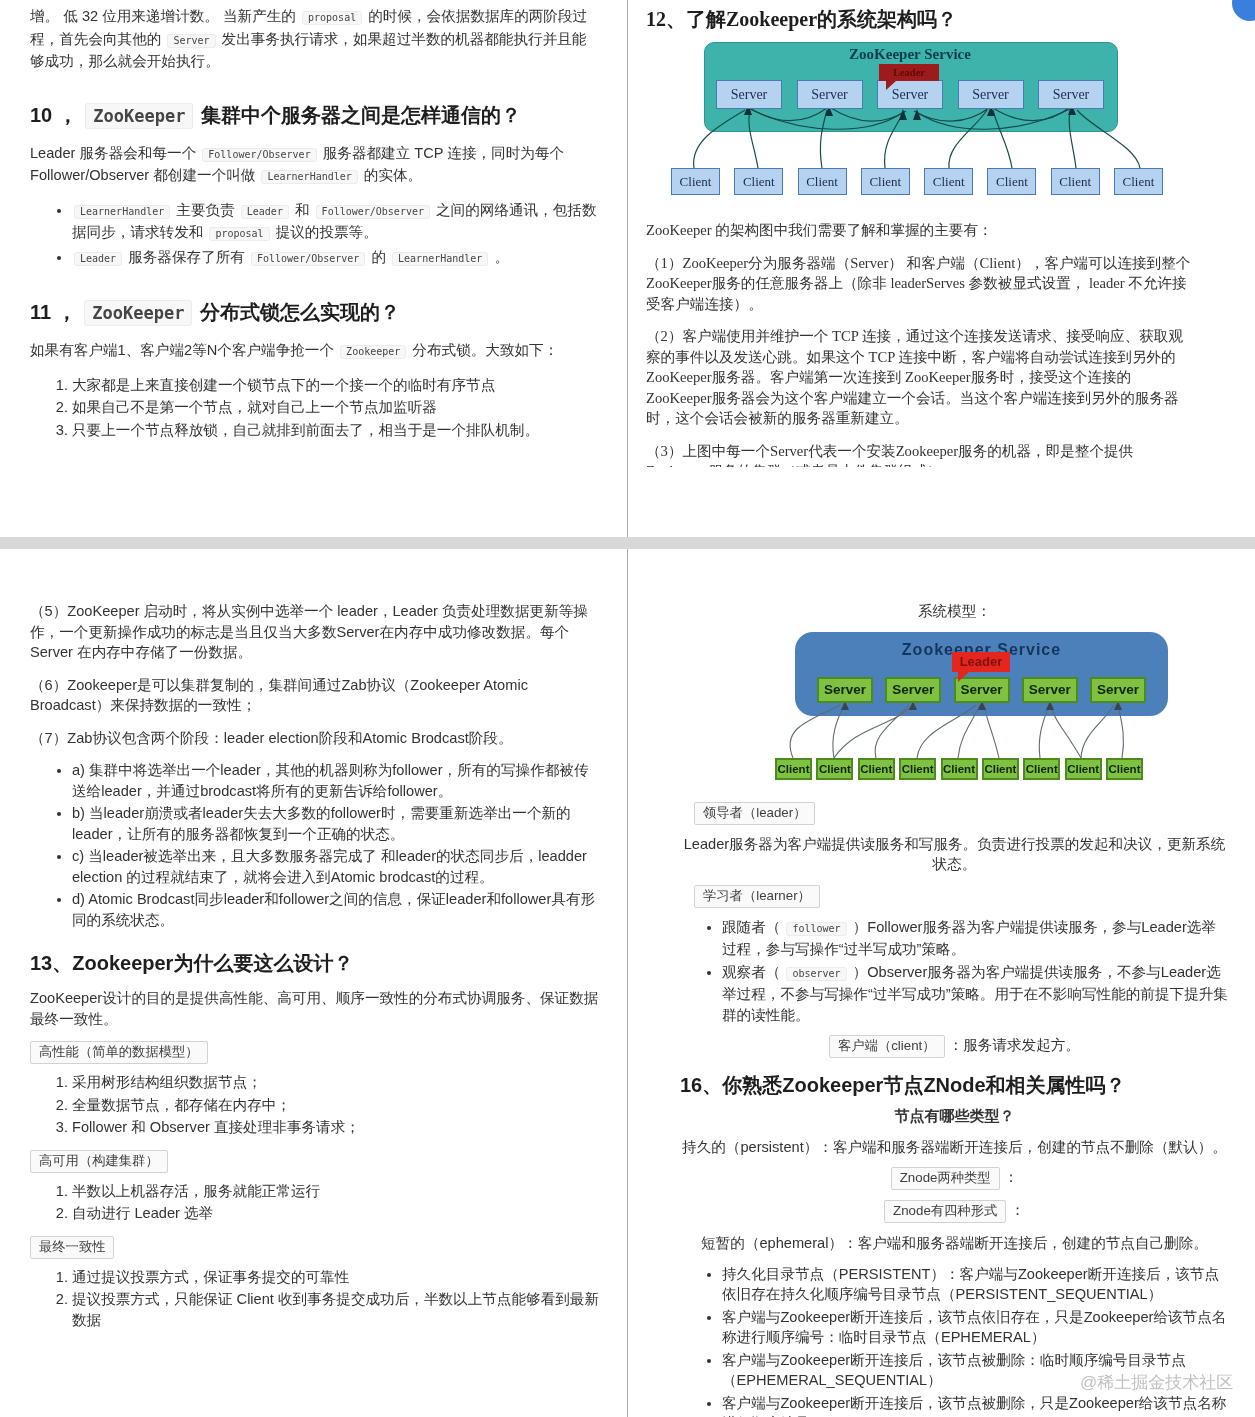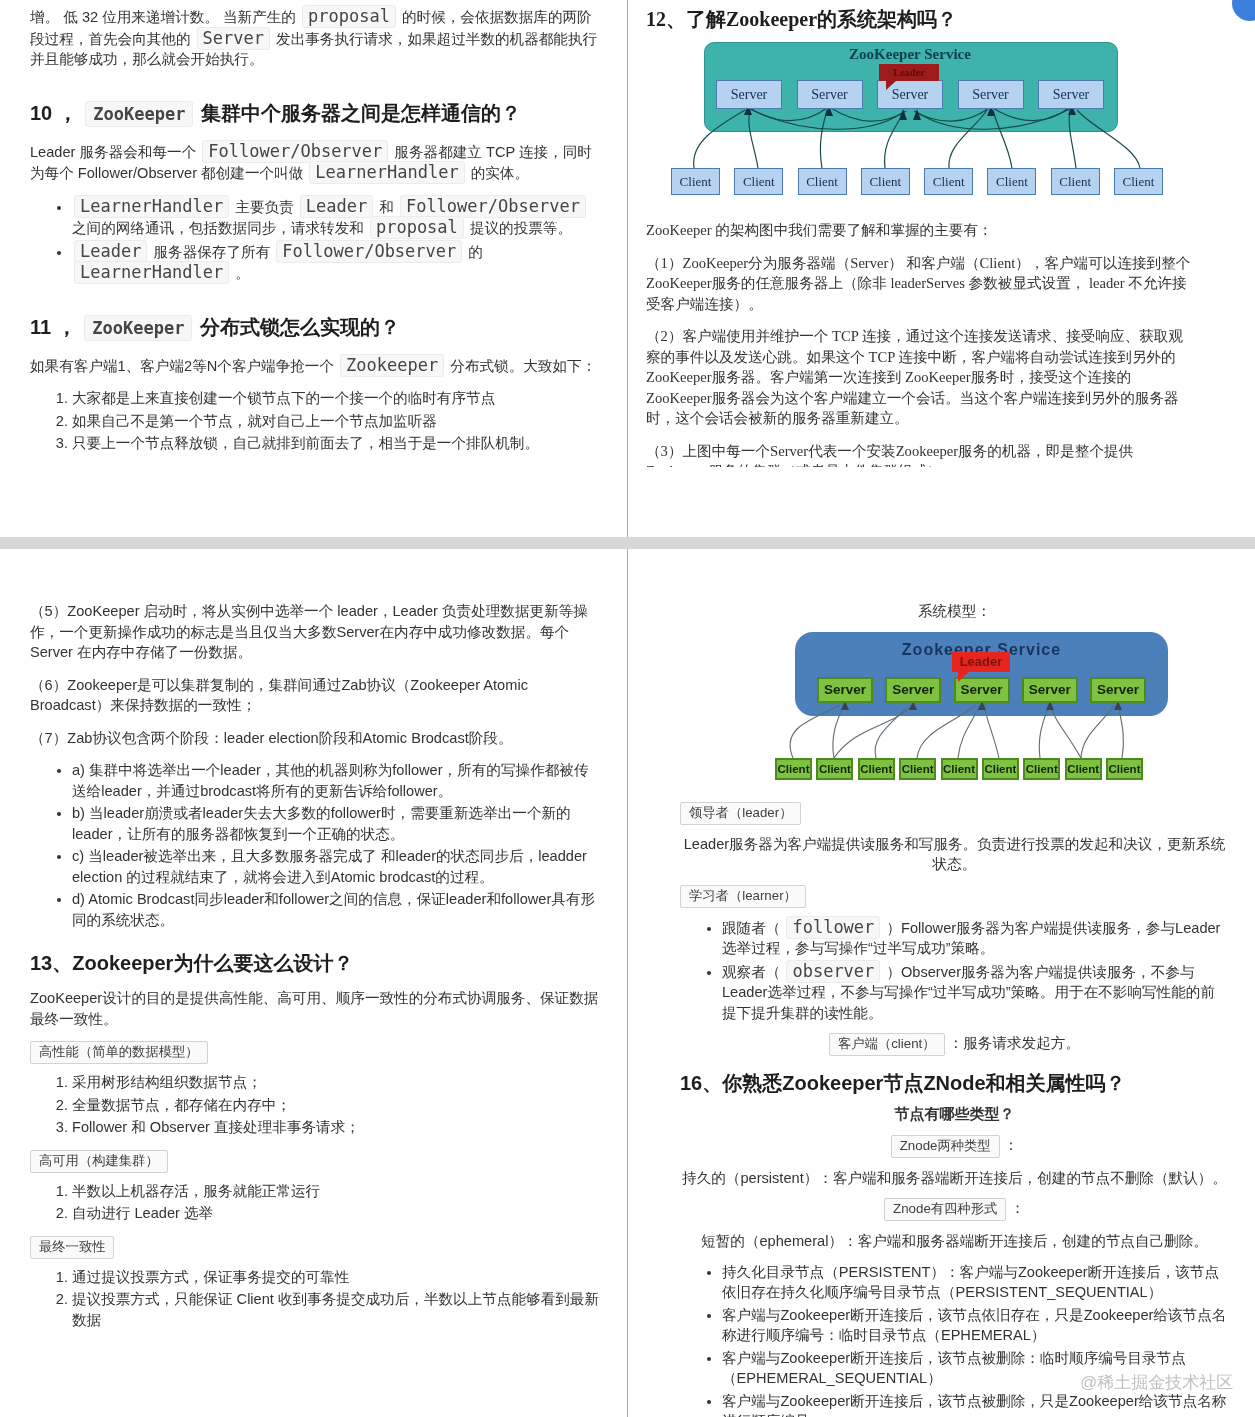--- a/index.html
+++ b/index.html
@@ -27,29 +27,29 @@
   #q4 h2 { margin:14px 0 8px; }
   h2 .icode { font-size:17px; padding:2px 7px; }
   .subhead { font-weight:bold; font-size:15px; margin:0 0 10px; }
 
   ul,ol { margin:0 0 12px; padding-left:42px; font-size:14.6px; line-height:20.5px; }
   #q4 ul { margin:0 0 10px; }
   li { margin:2px 0; }
 
   .icode {
     font-family:"DejaVu Sans Mono","Liberation Mono",monospace;
-    font-size:17px; background:#f7f7f7; border:1px solid #ececec;
+    font-size:10px; background:#f7f7f7; border:1px solid #ececec;
     border-radius:3px; padding:0 5px 1px; color:#454545; margin:0 2px; white-space:nowrap;
   }
   .badge {
     display:inline-block; font-size:13.3px; line-height:18px;
     background:#fafafa; border:1px solid #d2d2d2; border-radius:2px;
     padding:1px 8px 2px; color:#3f3f3f;
   }
-  .badge-line { margin:4px 0 9px; }
+  .badge-line { margin:4px 14px 9px; }
   #q3 .badge-line { margin:2px 0 8px; }
 
   .diagram { position:relative; margin:2px 0 10px; }
   #diagram1 { height:166px; margin:4px 0 12px; }
   #diagram2 { height:160px; }
   .dsvg { position:absolute; left:0; top:0; width:100%; height:100%; z-index:3; }
   .drow { position:absolute; display:flex; justify-content:space-between; z-index:4; }
 
   
   .d1-rect { position:absolute; left:58px; top:0; width:412px; height:88px;
@@ -265,22 +265,22 @@
   <ul>
       <li><span>跟随者（ </span><code class="icode">follower</code><span> ）Follower服务器为客户端提供读服务，参与Leader选举过程，参与写操作“过半写成功”策略。</span></li>
       <li><span>观察者（ </span><code class="icode">observer</code><span> ）Observer服务器为客户端提供读服务，不参与Leader选举过程，不参与写操作“过半写成功”策略。用于在不影响写性能的前提下提升集群的读性能。</span></li>
     </ul>
 
   <p><span class="badge">客户端（client）</span><span> ：服务请求发起方。</span></p>
 
   <h2>16、你熟悉Zookeeper节点ZNode和相关属性吗？</h2>
   <p class="subhead">节点有哪些类型？</p>
 
+  <p>持久的（persistent）：客户端和服务器端断开连接后，创建的节点不删除（默认）。</p>
   <p><span class="badge">Znode两种类型</span><span> ：</span></p>
-  <p>持久的（persistent）：客户端和服务器端断开连接后，创建的节点不删除（默认）。</p>
   <p><span class="badge">Znode有四种形式</span><span> ：</span></p>
 
   <p>短暂的（ephemeral）：客户端和服务器端断开连接后，创建的节点自己删除。</p>
   <ul>
       <li>持久化目录节点（PERSISTENT）：客户端与Zookeeper断开连接后，该节点依旧存在持久化顺序编号目录节点（PERSISTENT_SEQUENTIAL）</li>
       <li>客户端与Zookeeper断开连接后，该节点依旧存在，只是Zookeeper给该节点名称进行顺序编号：临时目录节点（EPHEMERAL）</li>
       <li>客户端与Zookeeper断开连接后，该节点被删除：临时顺序编号目录节点（EPHEMERAL_SEQUENTIAL）</li>
       <li>客户端与Zookeeper断开连接后，该节点被删除，只是Zookeeper给该节点名称进行顺序编号</li>
     </ul>
 

